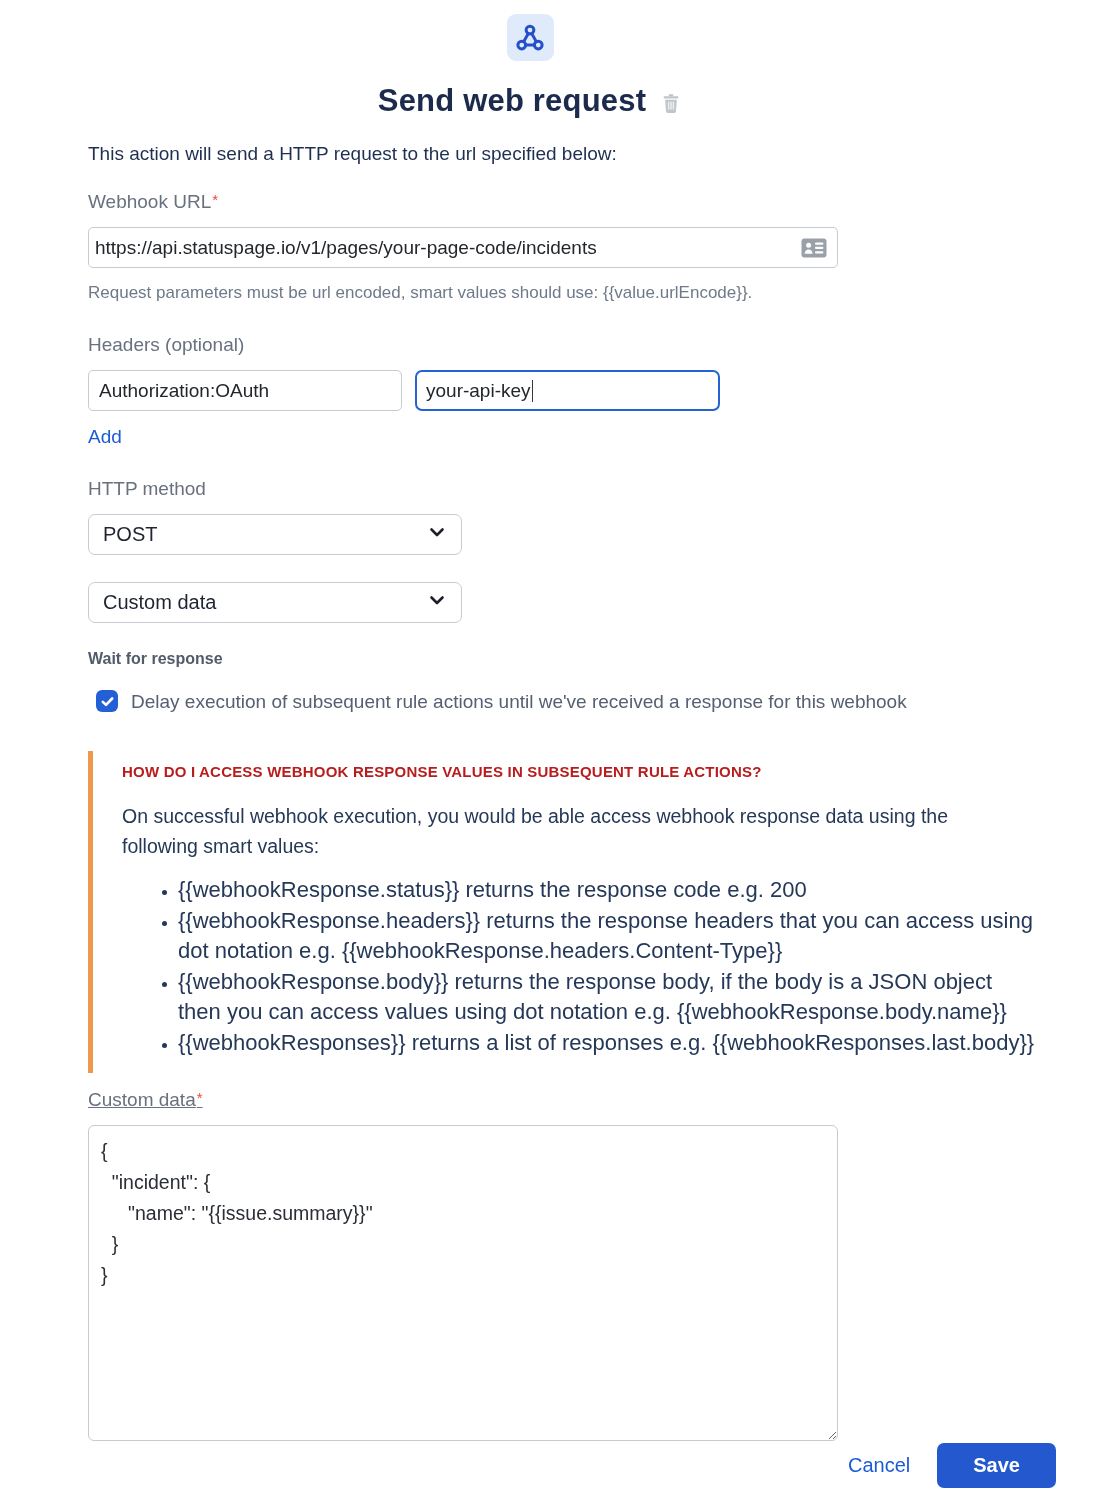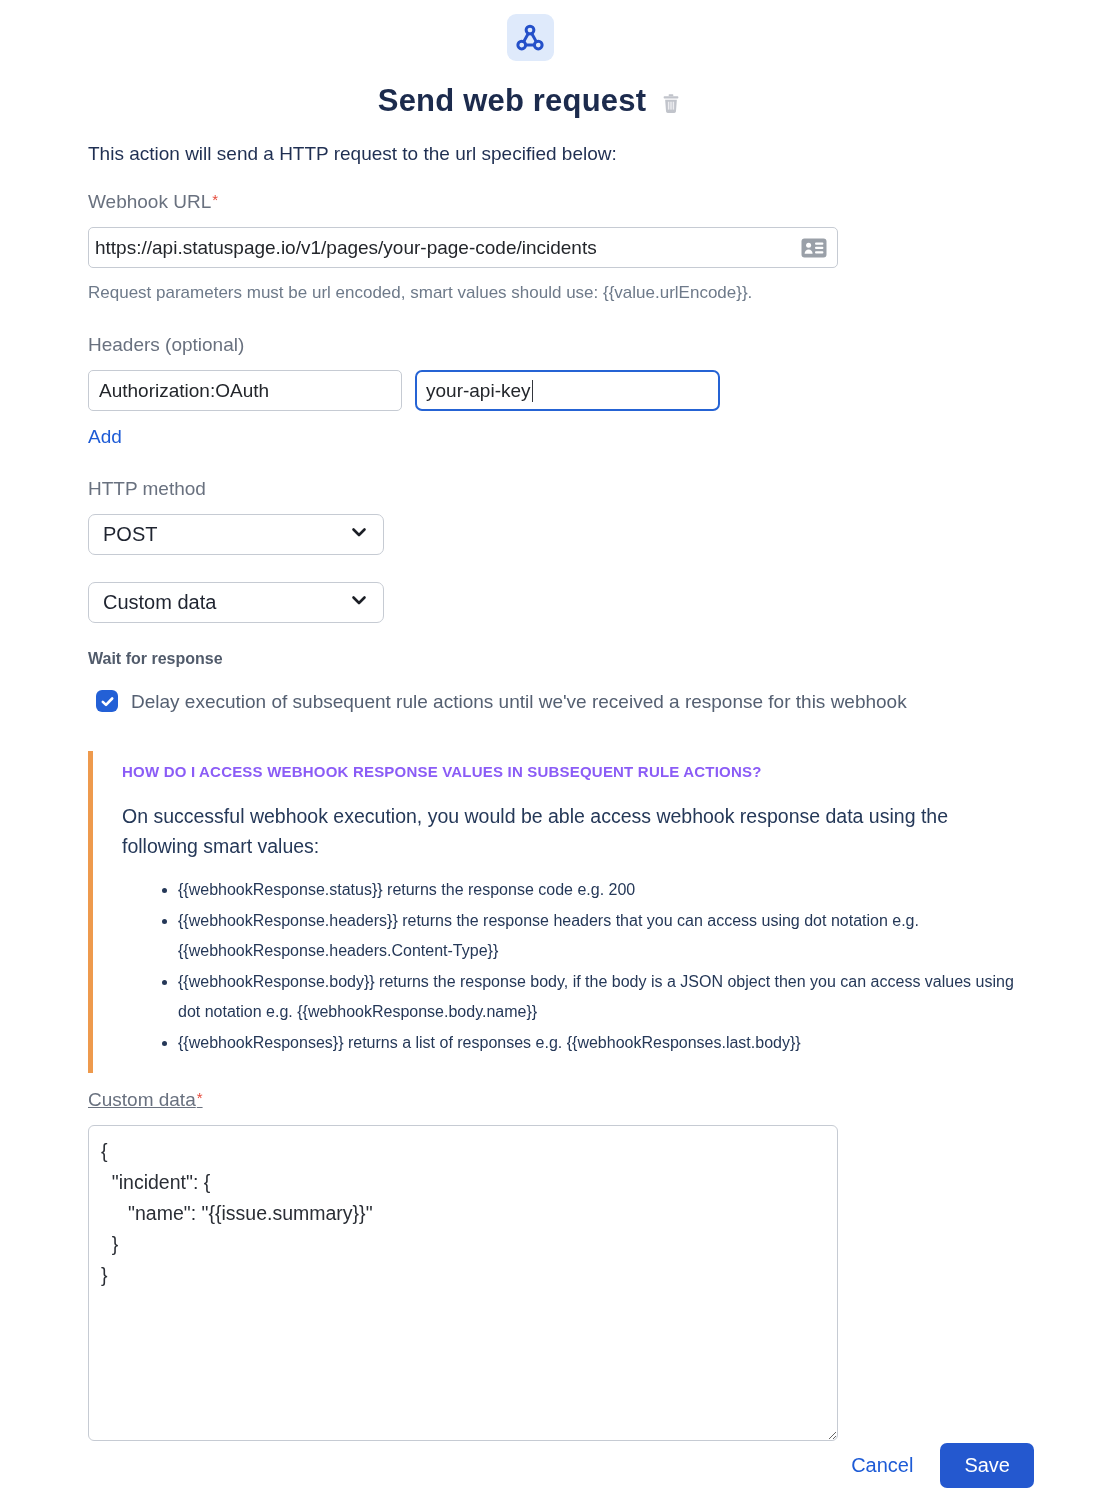--- a/index.html
+++ b/index.html
@@ -44,21 +44,21 @@
 
   .headers-row { display: flex; gap: 13px; margin-bottom: 15px; }
   .header-key { width: 314px; }
   .header-value { width: 305px; border: 2px solid #2563d4; border-radius: 7px; padding: 0 9px; }
   .caret { display: inline-block; width: 1.5px; height: 22px; background: #33363c; vertical-align: middle; margin-left: 1px; }
 
   .link { color: #1d5bd6; font-size: 19px; text-decoration: none; cursor: pointer; }
   .add-link { display: inline-block; margin-bottom: 30px; }
 
   .select-box {
-    width: 296px; height: 41px; border: 1px solid #c6cbd3; border-radius: 7px;
+    width: 374px; height: 41px; border: 1px solid #c6cbd3; border-radius: 7px;
     display: flex; align-items: center; justify-content: space-between;
     padding: 0 14px; font-size: 20px; color: #1f2430; cursor: pointer;
     margin-bottom: 27px; background: #fff;
   }
 
   .wait-label { font-size: 16px; font-weight: 700; color: #515b6b; margin-top: 6px; margin-bottom: 18px; }
   .checkbox-row { display: flex; gap: 13px; margin-left: 8px; margin-bottom: 34px; }
   .checkbox {
     width: 22px; height: 22px; border-radius: 6px; background: #2360d6;
     flex: 0 0 auto; display: flex; align-items: center; justify-content: center;
@@ -66,46 +66,46 @@
   }
   .checkbox-label { font-size: 19px; color: #556072; line-height: 31px; max-width: 880px; }
 
   
   .info-panel {
     border-left: 5px solid #ee9a4d;
     padding: 12px 0 14px 29px;
     max-width: 957px;
     margin-bottom: 16px;
   }
-  .info-heading { font-size: 15px; font-weight: 700; color: #8b5cf6; letter-spacing: .2px; margin-bottom: 21px; }
+  .info-heading { font-size: 15px; font-weight: 700; color: #b91c1c; letter-spacing: .2px; margin-bottom: 21px; }
   .info-intro { font-size: 19.5px; color: #253858; line-height: 30px; max-width: 885px; margin-bottom: 14px; }
   .info-list { margin: 0; padding-left: 56px; }
-  .info-list li { font-size: 16px; color: #253858; line-height: 30px; max-width: 860px; margin-bottom: 1px; }
+  .info-list li { font-size: 22px; color: #253858; line-height: 30px; max-width: 860px; margin-bottom: 1px; }
   .info-list li::marker { color: #253858; font-size: 15px; }
 
   
   .custom-data-label { margin-top: 9px; text-decoration: underline; }
   .json-textarea {
     width: 750px; height: 316px;
     border: 1px solid #c6cbd3; border-radius: 6px;
     font-family: "Liberation Sans", "DejaVu Sans", sans-serif;
     font-size: 19.5px; line-height: 31px; color: #2a2e35;
     padding: 10px 12px; resize: both; outline: none;
   }
 
   
   .footer {
-    position: absolute; right: 84px; bottom: 8px;
+    position: absolute; right: 62px; bottom: 8px;
     display: flex; align-items: center; gap: 27px;
   }
   .cancel-link { font-size: 20px; }
   .save-button {
     background: #2458cf; color: #ffffff; border: none; border-radius: 7px;
-    font-family: inherit; font-size: 20px; font-weight: 400;
-    padding: 11px 24px; cursor: pointer;
+    font-family: inherit; font-size: 20px; font-weight: 700;
+    padding: 11px 36px; cursor: pointer;
   }
 </style>
 </head>
 <body>
 
 <div class="page">
 
   <div class="header-row">
     <div class="app-icon">
       <svg width="30" height="30" viewBox="0 0 24 24" fill="none" stroke="#2450c9" stroke-width="2.4" stroke-linecap="round">

